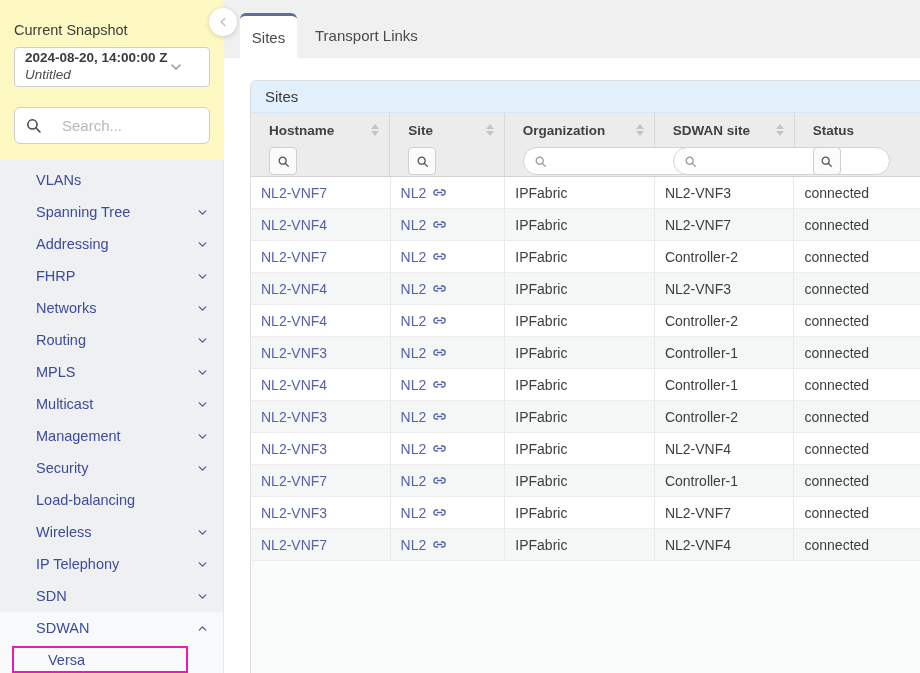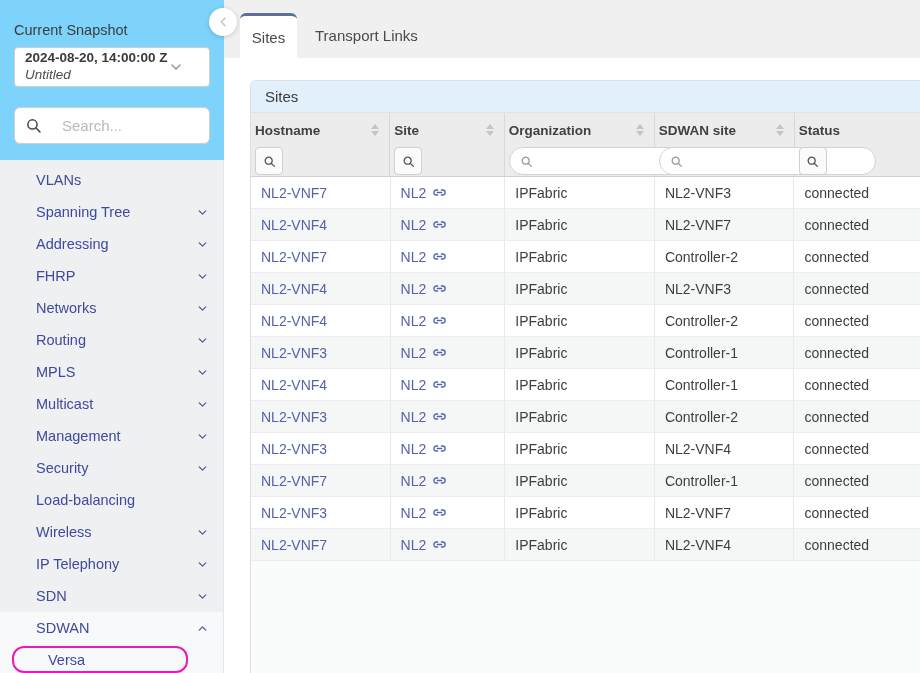--- a/index.html
+++ b/index.html
@@ -4,21 +4,21 @@
 <style>
   * { margin:0; padding:0; box-sizing:border-box; }
   html,body { width:920px; height:673px; overflow:hidden; }
   body {
     font-family:"Liberation Sans","DejaVu Sans",sans-serif;
     background:#f0f0f1; position:relative; color:#3e3e3e;
   }
 
   
   .sidebar { position:absolute; left:0; top:0; width:224px; height:673px; z-index:2; }
-  .sidebar-top { height:160px; background:#7dd3fc; padding:14px 14px 0 14px; }
+  .sidebar-top { height:160px; background:#fef9c3; padding:14px 14px 0 14px; }
   .snap-label { font-size:14.5px; color:#3c3c3c; margin:8px 0 9px 0; }
   .snap-select {
     width:196px; height:40px; border:1px solid #cfcfcf; border-radius:4px; background:#fff;
     display:flex; align-items:center; justify-content:flex-start; padding:0 10px; cursor:pointer;
   }
   .snap-texts { line-height:1.25; }
   .snap-value { font-size:13.5px; font-weight:bold; color:#3a3a3a; }
   .snap-name  { font-size:13.5px; font-style:italic; color:#4d4d4d; }
   .search-box {
     margin-top:20px; width:196px; height:37px; border:1px solid #cfcfcf; border-radius:6px;
@@ -32,21 +32,21 @@
 
   .menu { position:absolute; top:160px; bottom:0; left:0; right:0; background:#eff0f1; padding-top:4px; border-right:1px solid #e6e7e8; }
   .mi {
     height:32px; display:flex; align-items:center; justify-content:space-between;
     padding:0 14px 0 36px; font-size:14.5px; color:#3e4a9d; cursor:pointer;
   }
   .mi .chev { flex:0 0 auto; margin-right:0; }
   .sdwan-group { background:#f8f9fa; padding-bottom:2px; }
   .versa-box {
     margin:2px 0 0 12px; width:176px; height:27px;
-    border:2px solid #e71bbc; border-radius:12px;
+    border:2px solid #e71bbc; border-radius:0;
     display:flex; align-items:center; padding-left:34px;
     font-size:14.5px; color:#3e4a9d; cursor:pointer;
   }
 
   .collapse-btn {
     position:absolute; left:209px; top:8px; width:28px; height:28px; border-radius:50%;
     background:#fff; box-shadow:0 1px 5px rgba(0,0,0,0.18); z-index:3;
     display:flex; align-items:center; justify-content:center; cursor:pointer;
   }
 
@@ -69,21 +69,21 @@
   .panel {
     position:absolute; left:26px; top:22px; width:720px; bottom:0;
     border:1px solid #dcdfe3; border-bottom:none; border-radius:6px 0 0 0;
     background:#fafbfb; overflow:hidden;
   }
   .panel-title {
     height:32px; background:#e2f0fb; border-bottom:1px solid #d8e4ef;
     display:flex; align-items:center; padding-left:14px; font-size:15px; color:#3b3b3b;
   }
   .thead { display:flex; height:64px; background:#ececec; border-bottom:1px solid #d2d2d2; }
-  .th-col { border-right:1px solid #d8d8d8; padding:8px 8px 0 4px; }
+  .th-col { border-right:1px solid #d8d8d8; padding:8px 8px 0 18px; }
   .th-col:last-child { border-right:none; }
   .th-name { display:flex; align-items:center; justify-content:space-between; height:18px;
              font-size:13.5px; font-weight:bold; color:#414141; }
   .sorter { display:flex; flex-direction:column; gap:2px; cursor:pointer; padding:2px; }
   .car-up   { width:0; height:0; border-left:4px solid transparent; border-right:4px solid transparent; border-bottom:5px solid #c4c4c4; }
   .car-down { width:0; height:0; border-left:4px solid transparent; border-right:4px solid transparent; border-top:5px solid #c4c4c4; }
   .th-filter { margin-top:8px; height:28px; display:flex; align-items:center; }
   .filter-btn {
     width:28px; height:28px; border:1px solid #cfcfcf; border-radius:4px; background:#fbfbfb;
     display:flex; align-items:center; justify-content:center; cursor:pointer;

